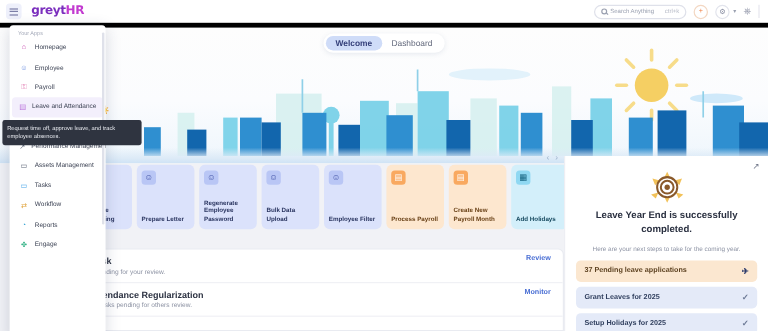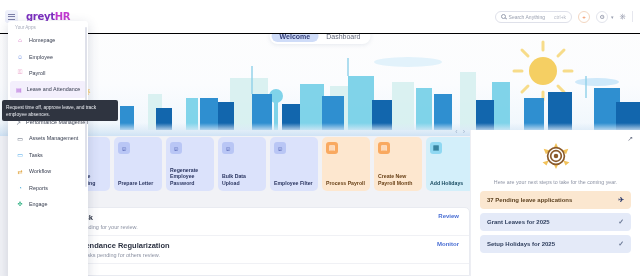--- a/index.html
+++ b/index.html
@@ -6,22 +6,22 @@
   html, body {
     width: 640px; height: 276px;
     font-family: "Liberation Sans", sans-serif;
     background: #f4f5f7;
     overflow: hidden;
   }
   #app { position: relative; width: 640px; height: 276px; background:#f1f2f6; }
 
   
   .topbar {
-    position:absolute; top:0; left:0; width:640px; height:34px;
-    background:#ffffff; border-bottom:1px solid #000000;
+    position:absolute; top:0; left:0; width:640px; height:23px;
+    background:#ffffff; border-bottom:4px solid #000000;
     display:flex; align-items:center; z-index:40;text-align:center;
   }
   .hamburger {
     width:13px; height:13px; margin-left:5px; border-radius:3px;
     background:#eef0fb; display:flex; flex-direction:column;
     justify-content:center; align-items:center; gap:1.5px; cursor:pointer;
   }
   .hamburger i { display:block; width:7px; height:1px; background:#7c7fa8; }
   .logo {
     margin-left:8px; font-size:10px; font-weight:bold;
@@ -361,20 +361,21 @@
         <path d="M52 12 l-11 3 7 7 z"></path>
         <path d="M6 36 l11 -3 -4 9 z"></path>
         <path d="M54 36 l-11 -3 4 9 z"></path>
         <path d="M30 48 l5 -10 -10 0 z"></path>
       </g>
       <circle cx="30" cy="25" r="15" fill="#fff" stroke="#8a5a2b" stroke-width="3"></circle>
       <circle cx="30" cy="25" r="9.5" fill="#fff" stroke="#8a5a2b" stroke-width="3"></circle>
       <circle cx="30" cy="25" r="4" fill="#8a5a2b"></circle>
     </svg>
 
+    <div class="rtitle">Leave Year End is successfully completed.</div>
     <div class="rsub">Here are your next steps to take for the coming year.</div>
     <div class="rsteps" id="rsteps">
         <div class="rstep rs-orange">
           <span class="stxt">37 Pending leave applications</span>
           <span class="mark">✈</span>
         </div>
         <div class="rstep rs-blue">
           <span class="stxt">Grant Leaves for 2025</span>
           <span class="mark">✓</span>
         </div>

